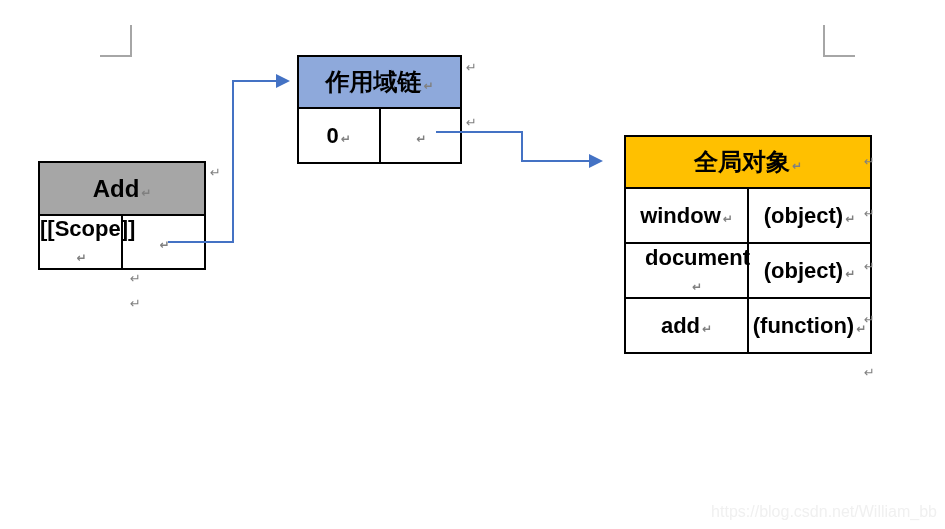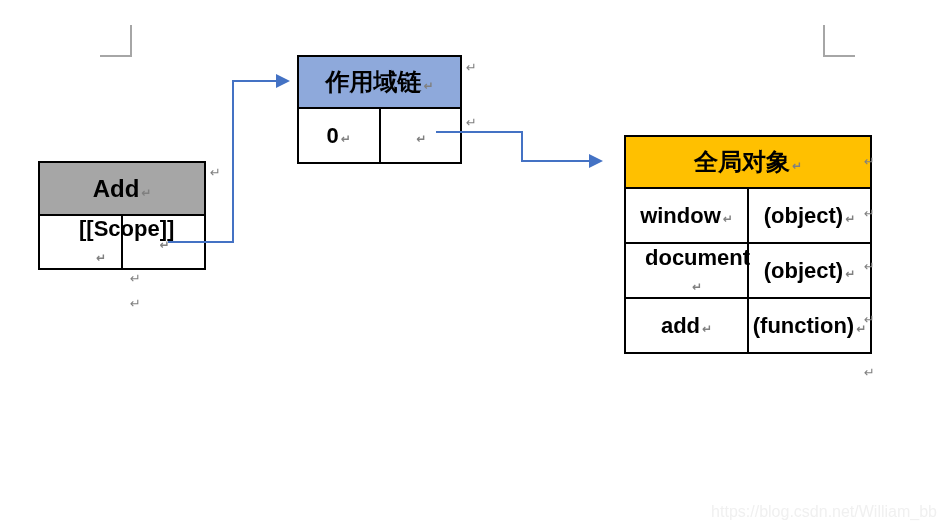--- a/index.html
+++ b/index.html
@@ -109,21 +109,21 @@
 
   <div class="corner-mark tl"></div>
   <div class="corner-mark tr"></div>
 
   <table class="wtable" style="left:38px; top:161px; width:168px;">
     <tbody>
         <tr>
       <td class="hdr-cell fill-gray" colspan="2" style="height:51px;"><span>Add</span><span class="pilcrow inline">↵</span></td>
     </tr>
     <tr>
-      <td class="body-cell" style="width:113px; height:51px;padding-left:39px;"><span>[[Scope]]</span><span class="pilcrow inline">↵</span></td>
+      <td class="body-cell" style="width:113px; height:51px;"><span>[[Scope]]</span><span class="pilcrow inline">↵</span></td>
       <td class="body-cell" style="width:55px; height:51px;"><span></span><span class="pilcrow inline">↵</span></td>
     </tr>
   </tbody>
     </table>
 
   <div class="pilcrow" style="left:210px; top:166px;">↵</div>
   <div class="pilcrow" style="left:130px; top:272px;">↵</div>
   <div class="pilcrow" style="left:130px; top:297px;">↵</div>
 
   <table class="wtable" style="left:297px; top:55px; width:165px;">

